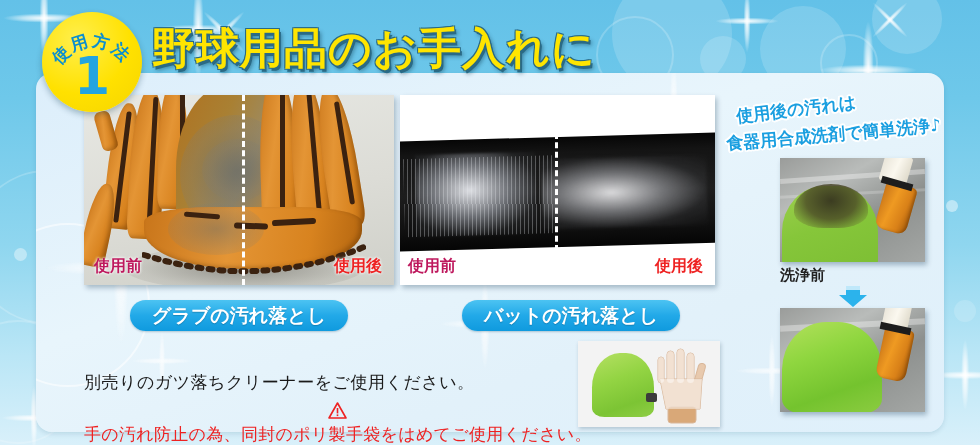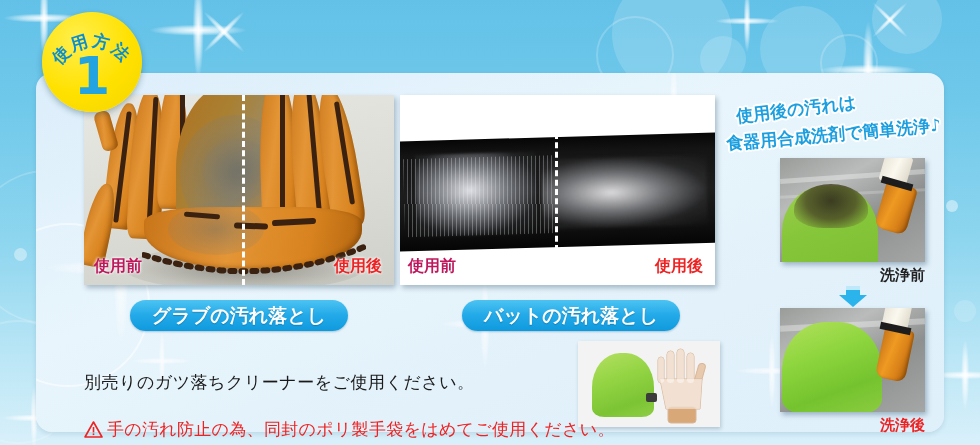--- a/index.html
+++ b/index.html
@@ -121,30 +121,30 @@
   .mitt{position:absolute;border-radius:44% 44% 22% 22%/52% 52% 16% 16%;}
   .mitt-clean{background:linear-gradient(160deg,#b3e05c 0%,#8fd63f 35%,#74c32e 70%,#8ccc41 100%);}
   .mitt-dirty{background:linear-gradient(160deg,#9dcf4e 0%,#86c63a 45%,#7cbe33 100%);}
   .mitt-stain{position:absolute;border-radius:50% 50% 40% 40%/58% 58% 36% 36%;
     background:radial-gradient(ellipse at 50% 38%,rgba(52,48,30,.92) 0%,rgba(74,70,38,.80) 48%,rgba(110,118,52,.28) 82%,rgba(140,170,60,0) 100%);}
   .bottle{position:absolute;border-radius:5px 5px 9px 9px;
     background:linear-gradient(100deg,#c87418 0%,#ef9a22 38%,#d98118 72%,#a85d0c 100%);
     box-shadow:inset -2px 0 3px rgba(90,45,0,.4);}
   .bcap{position:absolute;background:linear-gradient(100deg,#e8e4d8,#fbf8ef,#ddd8c8);border-radius:3px;}
   .bring{position:absolute;background:#1d1d1d;}
-  .rcap{position:absolute;z-index:22;font-size:15px;font-weight:bold;text-align:right;width:145px;}
+  .rcap{position:absolute;z-index:22;font-size:15px;font-weight:bold;text-align:left;width:145px;}
   #capBefore{left:780px;top:266px;color:#222;}
   #capAfter{left:780px;top:416px;color:#ee2222;}
   #arrowDown{position:absolute;left:838px;top:286px;z-index:22;}
 
   
   #bottomText{position:absolute;left:84px;top:371px;z-index:22;}
   #bt1{font-size:17px;color:#1a1a1a;letter-spacing:.5px;white-space:nowrap;}
-  #bt2{margin-top:24px;font-size:17px;color:#ee2222;letter-spacing:.3px;white-space:nowrap;
-       display:flex;align-items:center;gap:4px;}
+  #bt2{margin-top:8px;font-size:17px;color:#ee2222;letter-spacing:.3px;white-space:nowrap;
+       display:flex;align-items:center;gap:4px;flex-direction:column;}
   #warnIcon{flex:0 0 auto;}
 
   
   #glovesPhoto{left:578px;top:341px;width:142px;height:86px;background:#f3f3f3;z-index:20;
     position:absolute;overflow:hidden;box-shadow:1px 2px 4px rgba(0,40,70,.22);}
   #mittProd{position:absolute;left:14px;top:12px;width:62px;height:64px;border-radius:45% 45% 20% 20%/54% 54% 14% 14%;
     background:linear-gradient(160deg,#b5e063 0%,#93d443 40%,#7cc434 75%,#8fce45 100%);}
   #mittTag{position:absolute;left:68px;top:52px;width:11px;height:9px;background:#3b3b3b;border-radius:2px;}
   #polyHand{position:absolute;left:76px;top:6px;width:58px;height:78px;}
 </style>
@@ -177,20 +177,21 @@
 
   <div id="panel">
     <div class="pspark" style="left:10px;top:120px;width:150px;height:150px;"></div>
     <div class="pspark" style="left:404px;top:206px;width:90px;height:90px;"></div>
     <div class="pspark" style="left:596px;top:-10px;width:84px;height:84px;"></div>
     <div class="pspark" style="left:700px;top:262px;width:72px;height:72px;"></div>
     <div class="pspark" style="left:96px;top:258px;width:60px;height:60px;"></div>
     <div class="bubr" style="left:-50px;top:150px;width:160px;height:160px;border-color:rgba(255,255,255,.55);"></div>
   </div>
 
+  <div id="title">野球用品のお手入れに</div>
 
   <div id="badge">
     <svg class="arc" viewBox="0 0 100 100">
       <defs>
           <path id="arcpath" d="M 16,60 A 36,36 0 0 1 84,58" fill="none"></path>
         </defs>
       <text><textPath href="#arcpath" startOffset="50%" text-anchor="middle">使用方法</textPath></text>
     </svg>
     <div class="num">1</div>
   </div>
@@ -271,21 +272,20 @@
   </svg>
 
   <div class="rphoto" id="washAfter">
     <div class="sinkbg"></div>
     <div class="sinkline" style="left:0;top:14px;width:145px;height:6px;transform:rotate(-3deg);"></div>
     <div class="mitt mitt-clean" style="left:2px;top:14px;width:100px;height:92px;"></div>
     <div class="bottle" style="left:100px;top:20px;width:30px;height:52px;transform:rotate(12deg);"></div>
     <div class="bcap" style="left:104px;top:-8px;width:26px;height:30px;transform:rotate(12deg);"></div>
     <div class="bring" style="left:100px;top:17px;width:31px;height:7px;transform:rotate(12deg);"></div>
   </div>
-  <div class="rcap" id="capAfter">洗浄後</div>
 
   <div id="glovesPhoto">
     <div id="mittProd"></div>
     <div id="mittTag"></div>
     <svg id="polyHand" viewBox="0 0 58 78">
       <g fill="#e8c9ad" stroke="#d9b79a" stroke-width="1">
         <rect x="4" y="10" width="6" height="26" rx="3"></rect>
         <rect x="13" y="4" width="7" height="32" rx="3.5"></rect>
         <rect x="23" y="2" width="7" height="34" rx="3.5"></rect>
         <rect x="33" y="6" width="7" height="30" rx="3.5"></rect>

